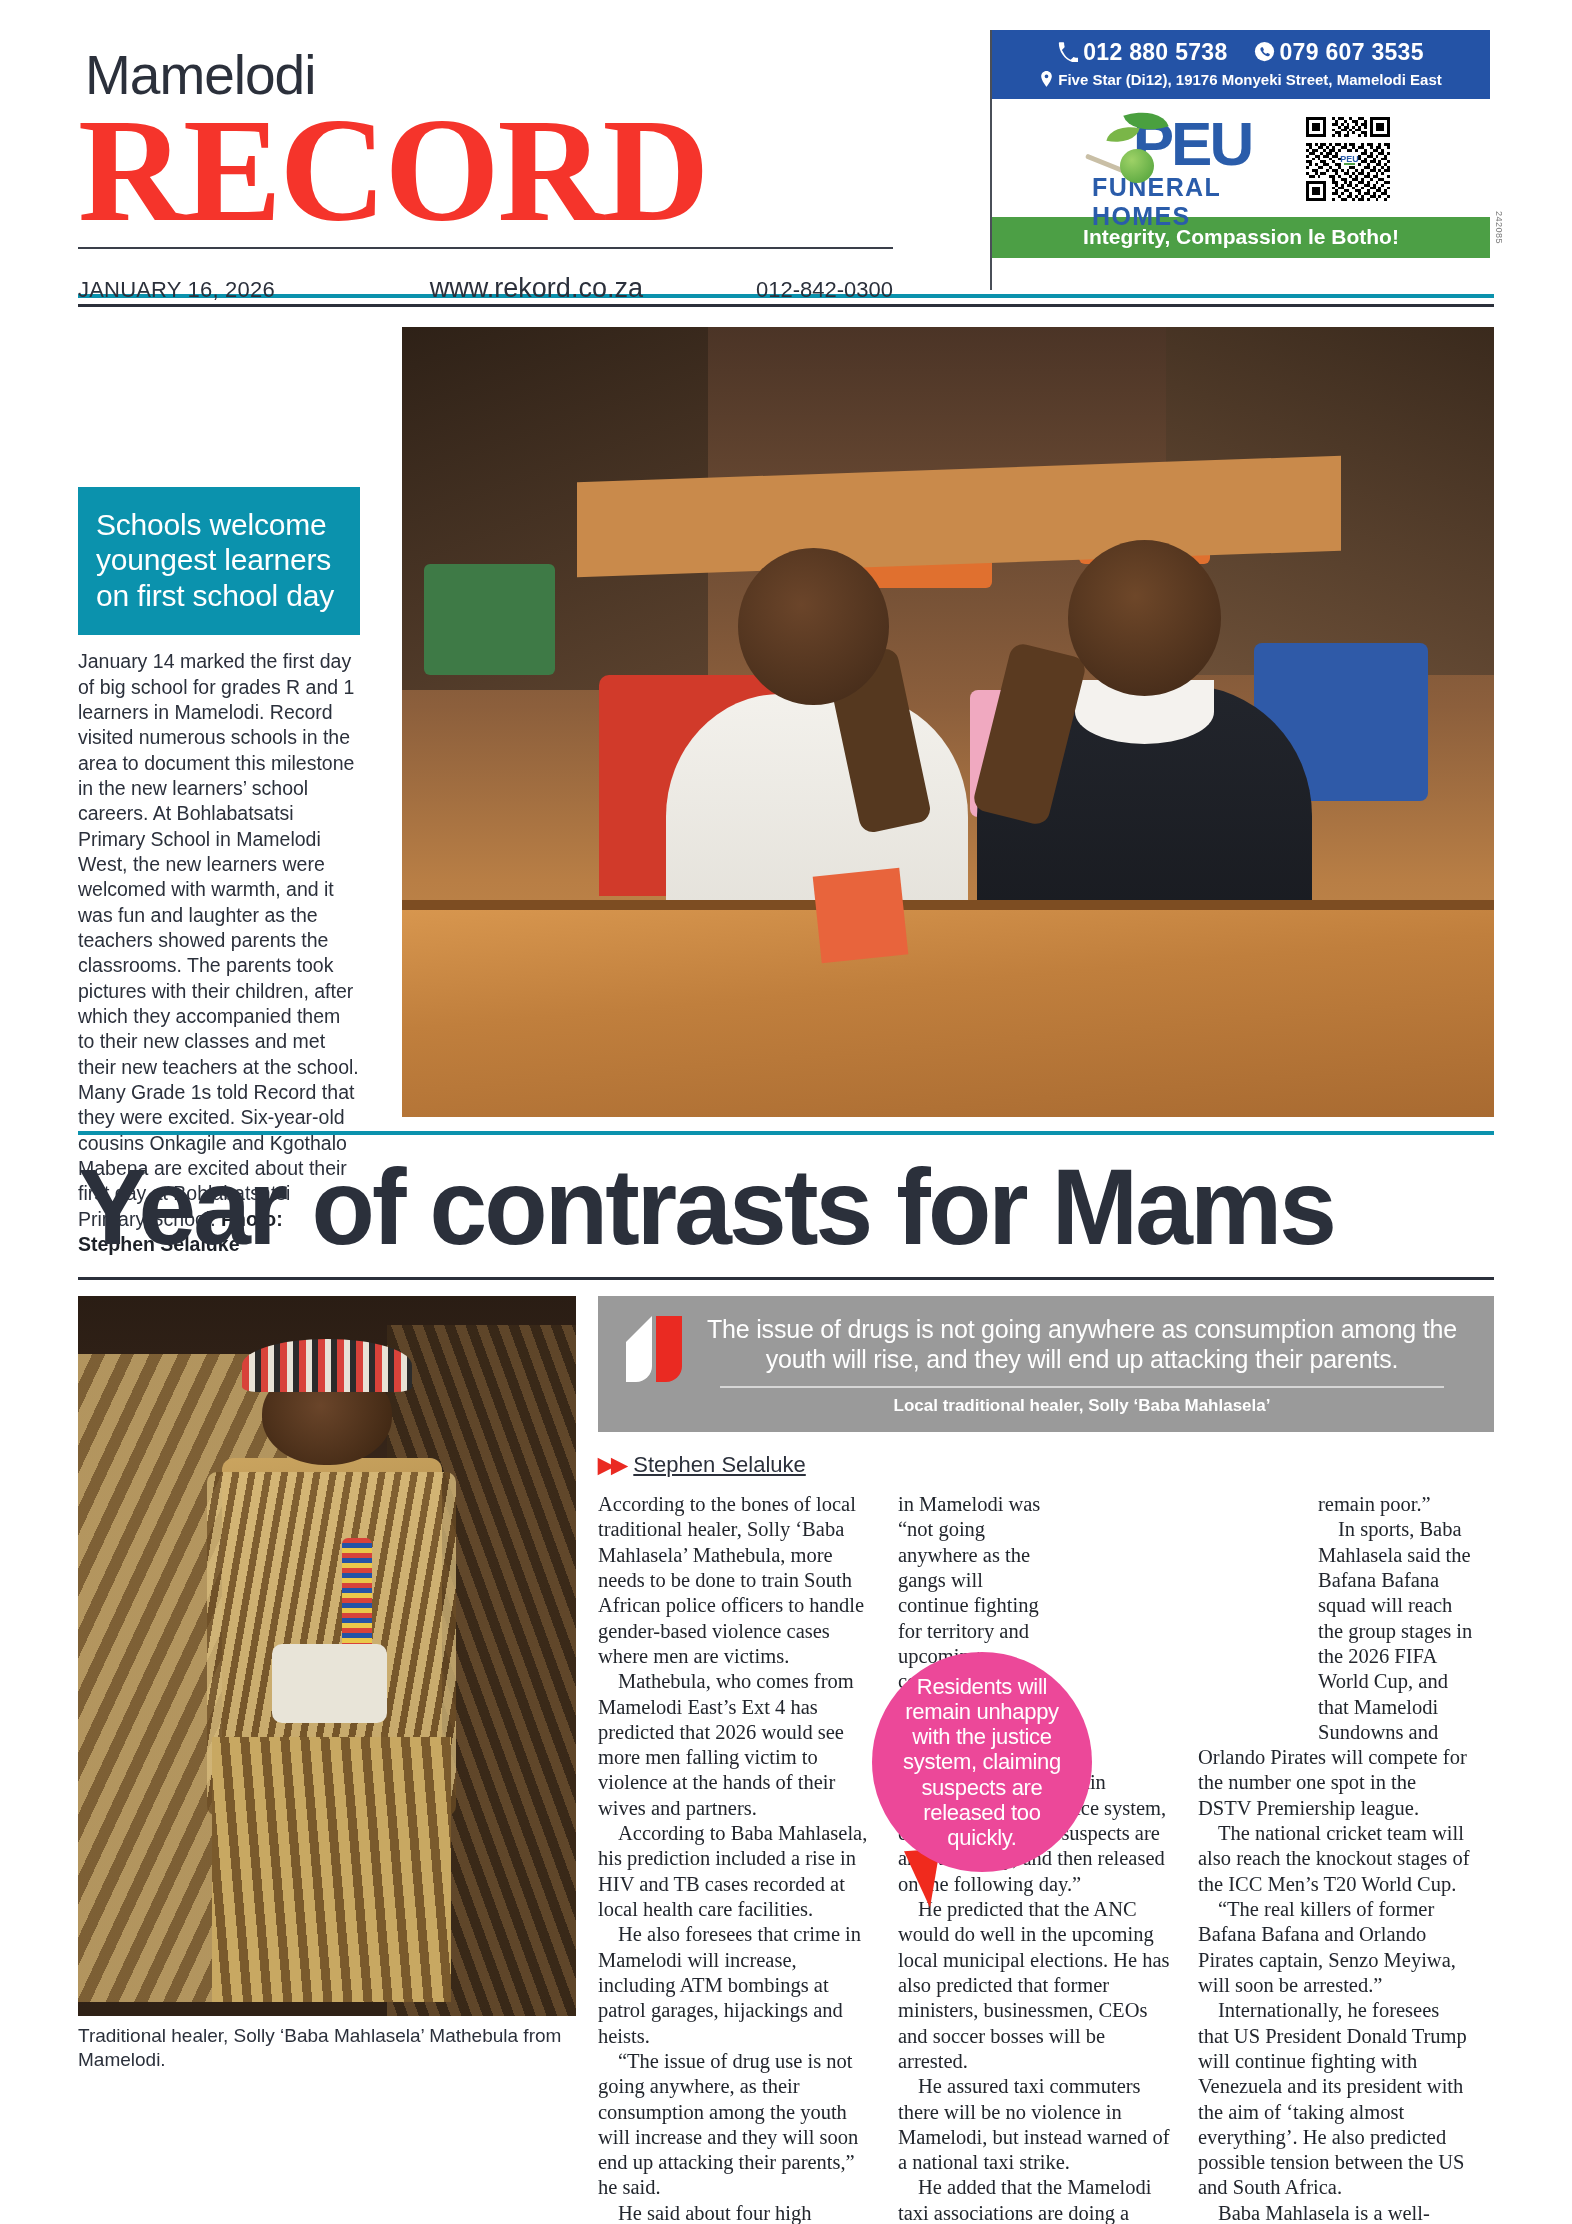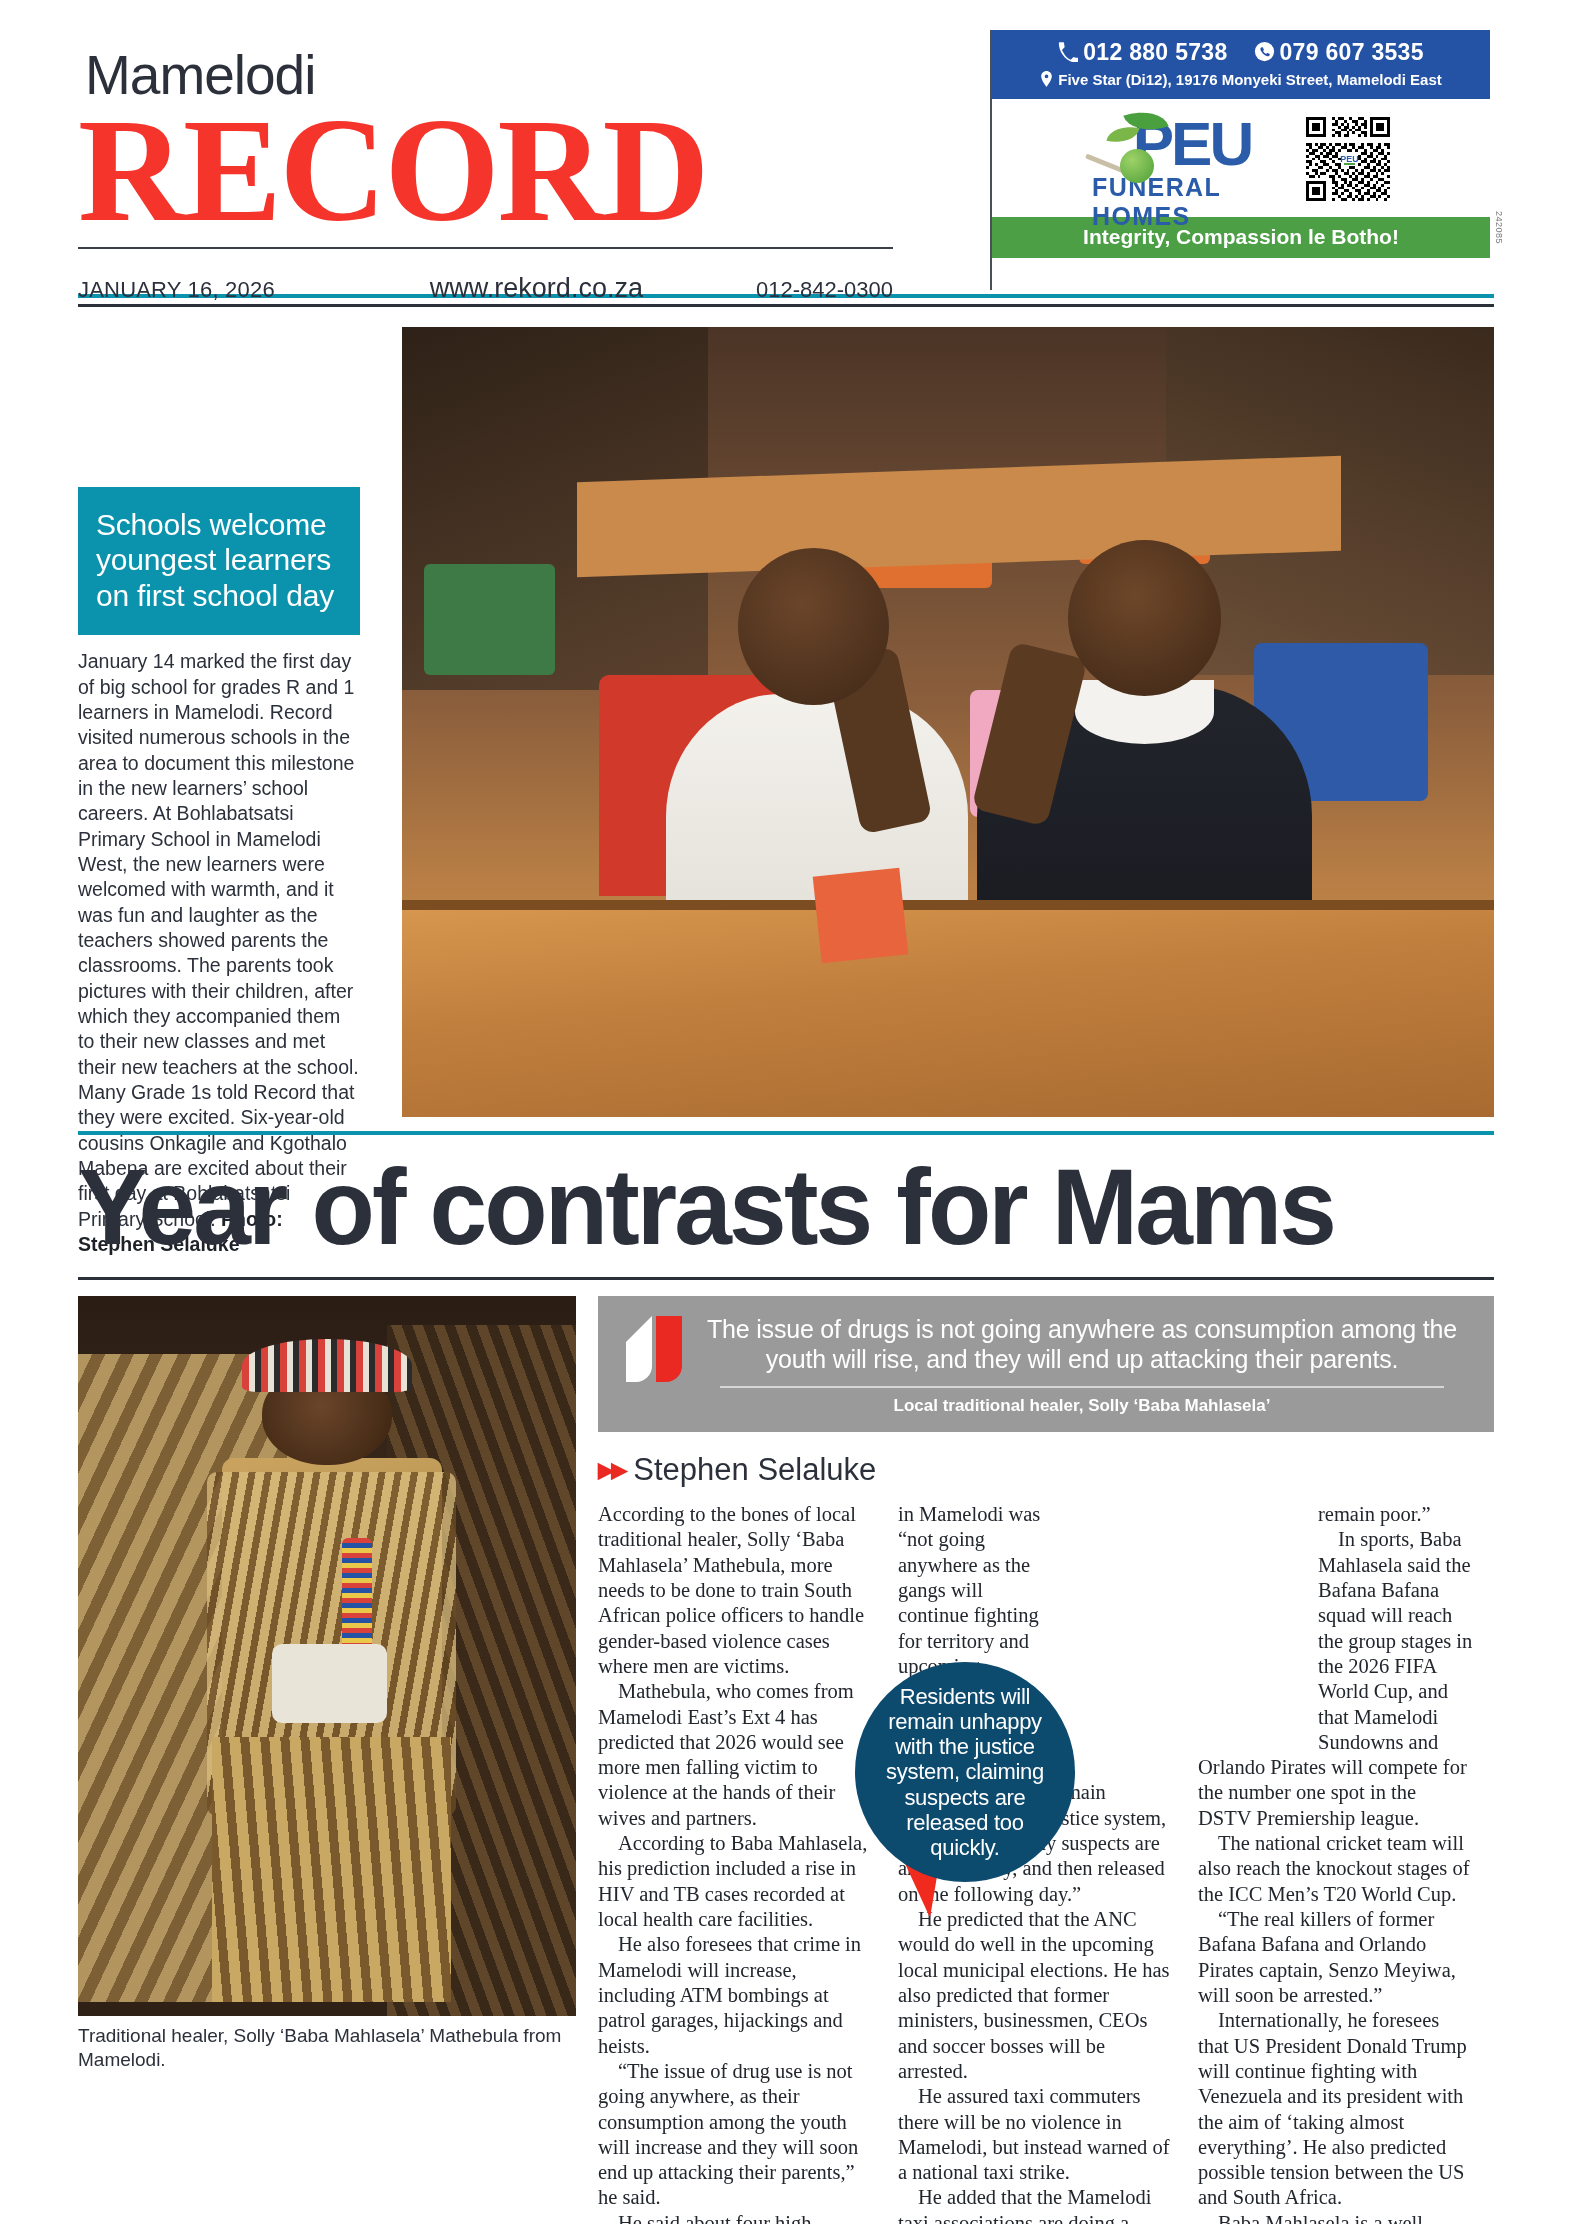--- a/index.html
+++ b/index.html
@@ -257,36 +257,36 @@
   .pq-body { flex: 1; }
   .pq-text {
     font-size: 25px; line-height: 1.20; text-align: center;
     font-weight: 400; letter-spacing: -.2px; padding: 2px 10px 0;
   }
   .pq-hr { border-top: 2px solid #d6d6d6; margin: 12px 28px 8px; }
   .pq-attr { font-size: 17px; font-weight: 700; text-align: center; padding-bottom: 2px; }
 
   .byline { display: flex; align-items: center; gap: 9px; margin-top: 20px; }
   .byline-chev { color:#ea2a22; font-size: 21px; font-weight: 700; letter-spacing:-3px; }
-  .byline-name { font-size: 31px; color:#2b303b; }
+  .byline-name { font-size: 22px; color:#2b303b;text-decoration:underline; }
 
   .cols { display: flex; gap: 24px; margin-top: 14px; position: relative; }
   .col { width: 276px; }
   .col p {
     font-family: "Liberation Serif", serif;
     font-size: 20.5px; line-height: 1.235; color: #22262d;
     text-indent: 20px; text-align: left;
   }
   .col p.noind { text-indent: 0; }
 
   
   .callout {
-    position: absolute; left: 257px; top: 160px;
+    position: absolute; left: 274px; top: 160px;
     width: 220px; height: 220px; border-radius: 50%;
-    background: #0c4a6e; color: #fff;
+    background: #ec4899; color: #fff;
     display: flex; align-items: center; justify-content: center;
     text-align: center; z-index: 5; padding: 0 14px;
   }
   .callout-text { font-size: 22px; line-height: 1.14; letter-spacing: -.3px; }
   .callout-tail {
     position: absolute; left: 308px; top: 358px; z-index: 4;
     width: 0; height: 0;
     border-left: 22px solid transparent;
     border-right: 14px solid transparent;
     border-top: 58px solid #f02a1d;

